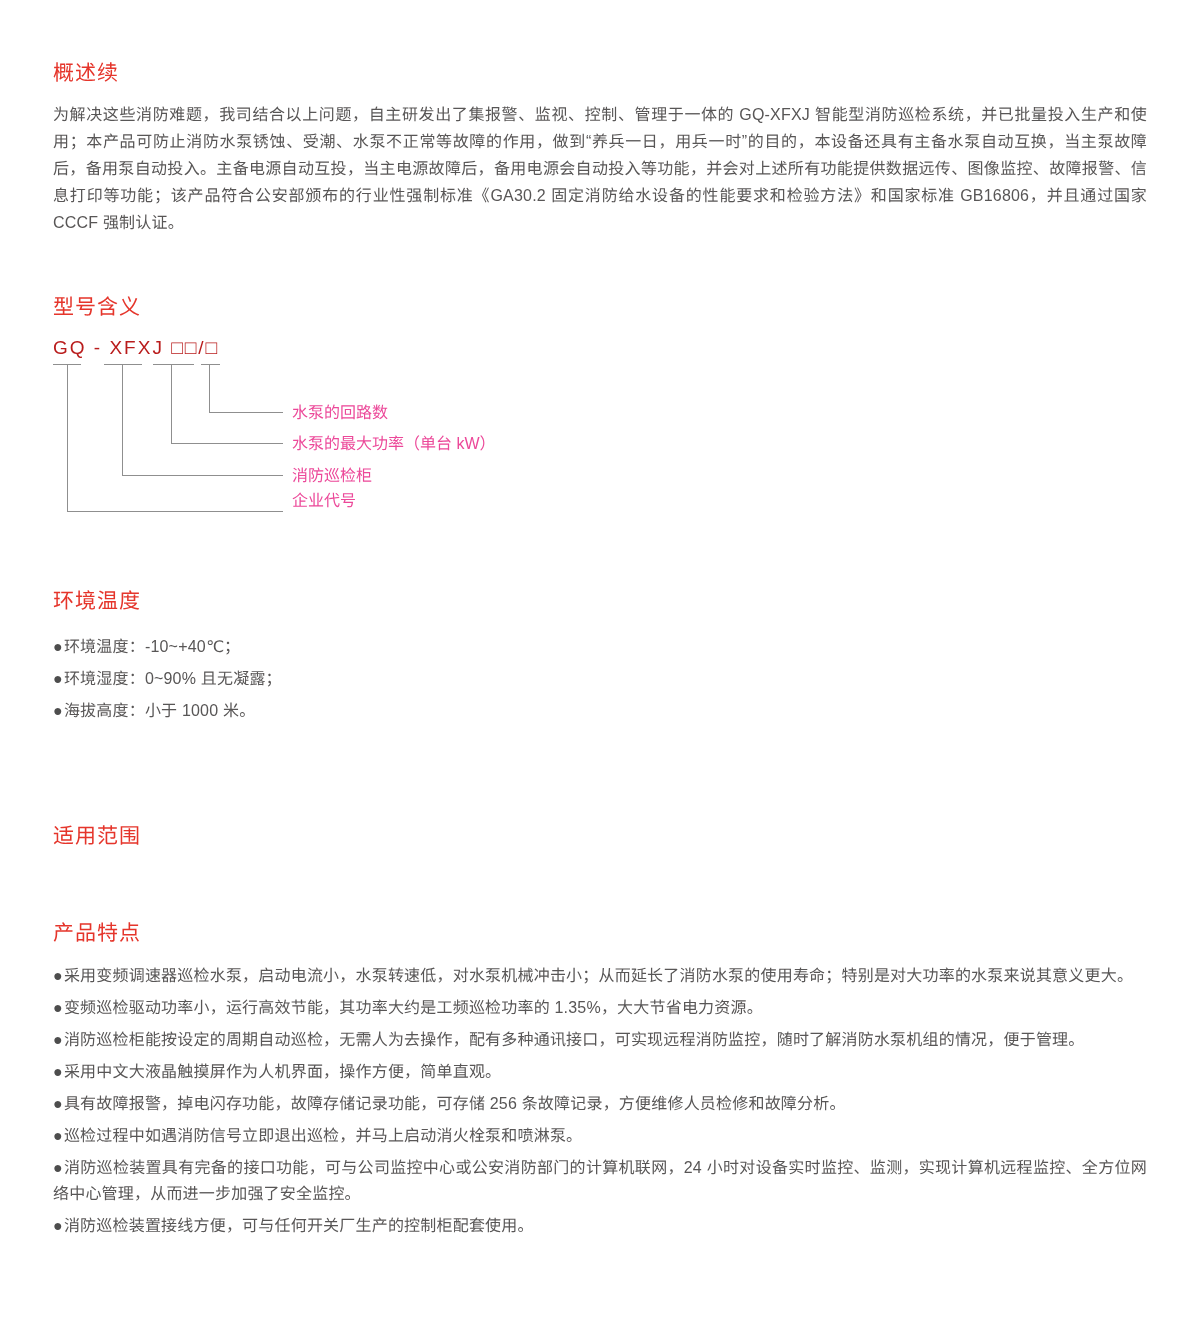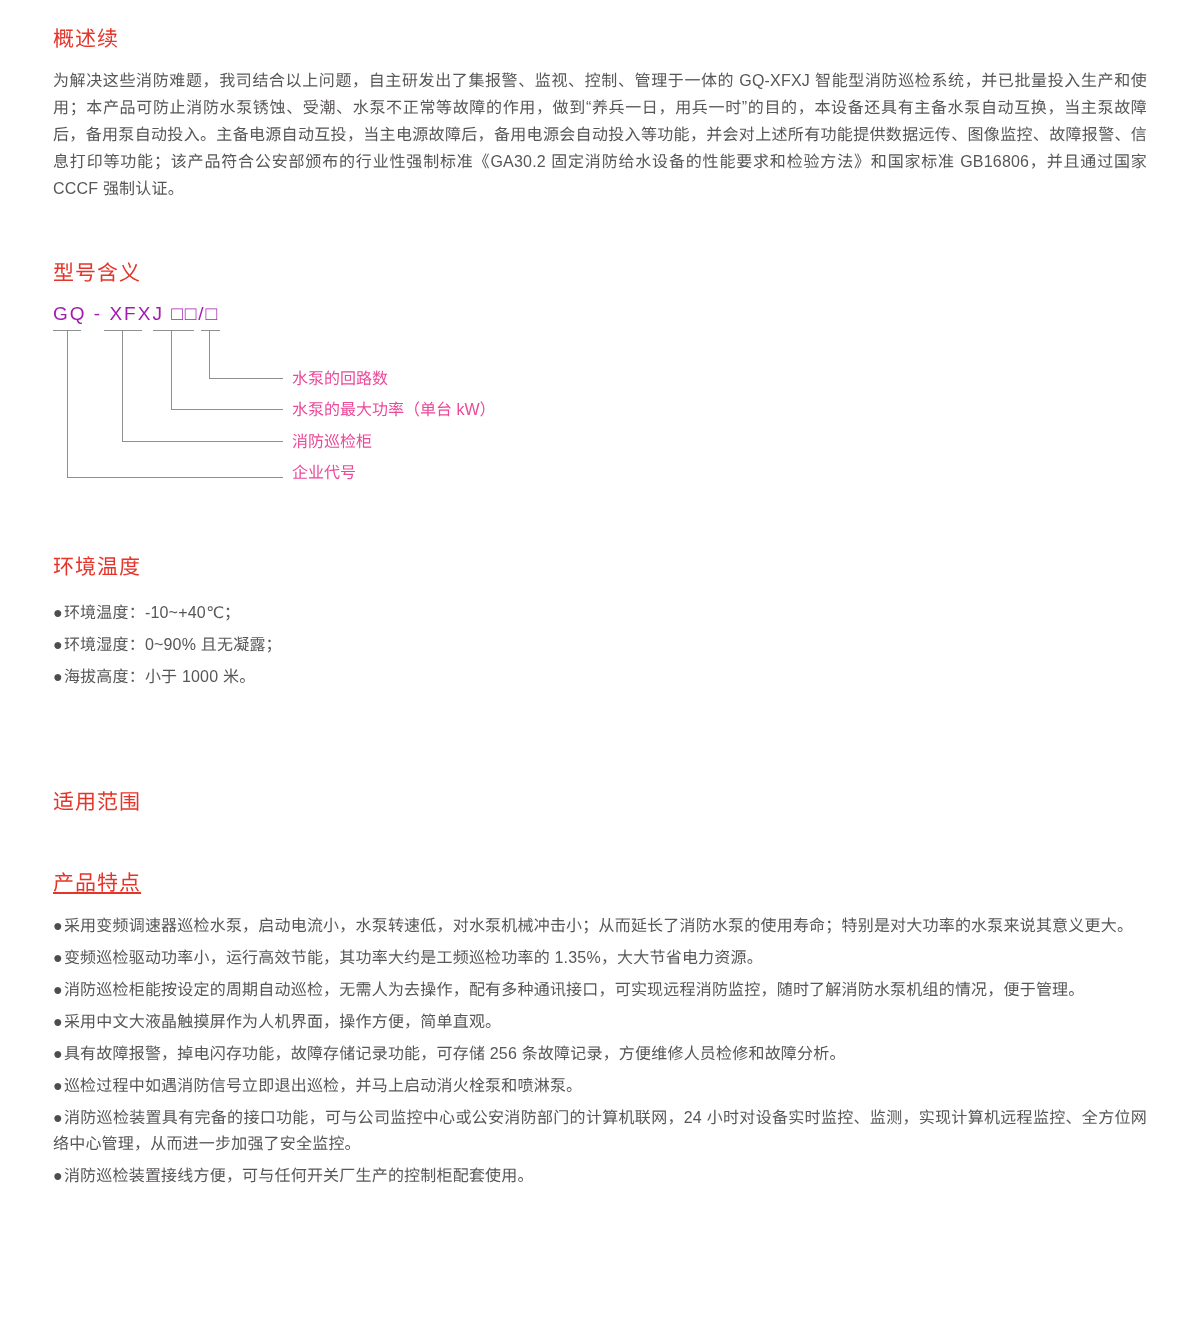--- a/index.html
+++ b/index.html
@@ -3,21 +3,21 @@
 <meta charset="utf-8">
 <style>
   * { margin:0; padding:0; box-sizing:border-box; }
   html,body { background:#ffffff; }
   body {
     width:1200px; height:1343px;
     font-family:"Liberation Sans","DejaVu Sans",sans-serif;
     color:#585656;
     overflow:hidden;
   }
-  .page { padding:24px 53px 20px 53px; width:1200px; }
+  .page { padding:58px 53px 20px 53px; width:1200px; }
 
   .section-heading {
     font-size:21px;
     font-weight:400;
     color:#e5352b;
     letter-spacing:1px;
     line-height:29px;
   }
 
   .body-text {
@@ -26,27 +26,27 @@
     color:#585656;
     text-align:justify;
     letter-spacing:0.2px;
   }
 
   .overview-para { margin-top:14px; }
 
   .heading-model   { margin-top:56px; }
   .heading-env     { margin-top:53px; }
   .heading-scope   { margin-top:97px; }
-  .heading-feature { margin-top:52px;text-decoration:underline; }
+  .heading-feature { margin-top:68px; }
 
   
   .diagram { position:relative; height:196px; margin-top:16px; }
   .model-code {
     position:absolute; top:0; left:0;
-    font-size:19px; color:#a21caf; letter-spacing:2px; white-space:pre;
+    font-size:19px; color:#b91c1c; letter-spacing:2px; white-space:pre;
   }
   .u {
     position:absolute; top:27px; height:0;
     border-top:1.5px solid #8f8f8f;
   }
   .u1 { left:0;     width:28px; }
   .u2 { left:51px;  width:38px; }
   .u3 { left:100px; width:41px; }
   .u4 { left:148px; width:19px; }
   .elbow {
@@ -58,21 +58,21 @@
   .e2 { left:69px;  width:161px; height:111px; }
   .e3 { left:118px; width:112px; height:79px;  }
   .e4 { left:156px; width:74px;  height:48px;  }
   .dlabel {
     position:absolute; left:239px;
     font-size:16px; color:#ec4899; white-space:nowrap; line-height:22px;
   }
   .dl-0 { top:65px;  }
   .dl-1 { top:96px;  }
   .dl-2 { top:128px; }
-  .dl-3 { top:159px; }
+  .dl-3 { top:153px; }
 
   
   .blist { list-style:none; }
   .env-list { margin-top:19px; }
   .feature-list { margin-top:16px; }
   .blist li {
     font-size:16px; line-height:26px;
     color:#585656; text-align:justify;
     margin-bottom:6px; letter-spacing:0.2px;
   }

